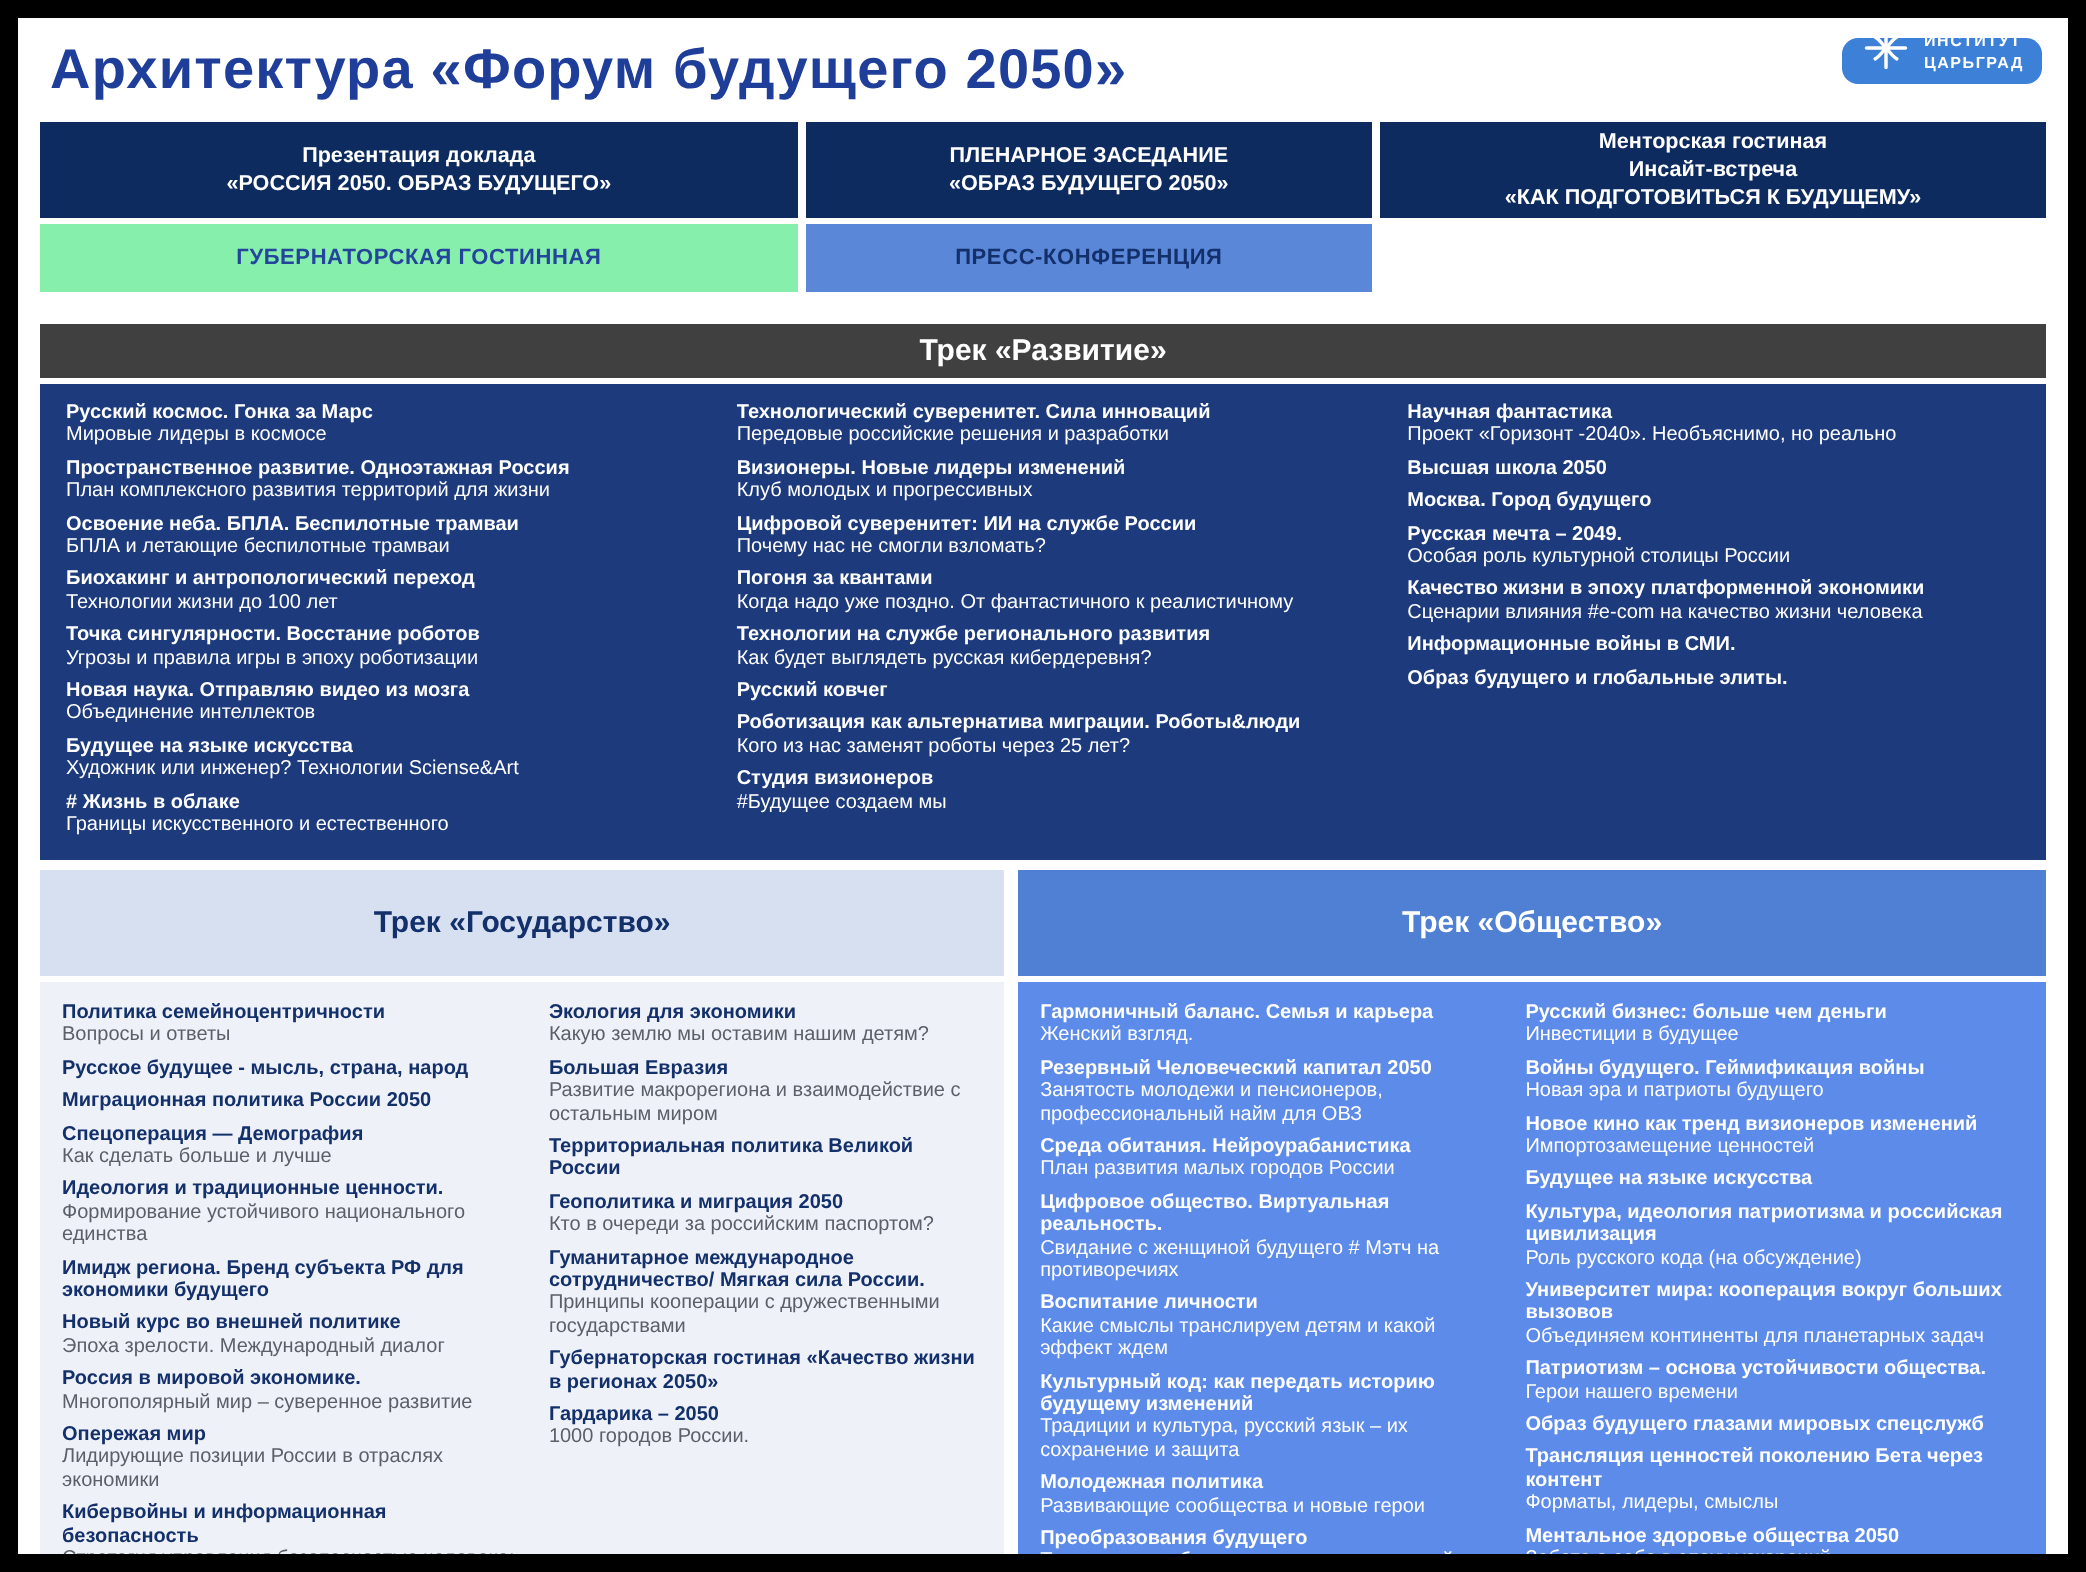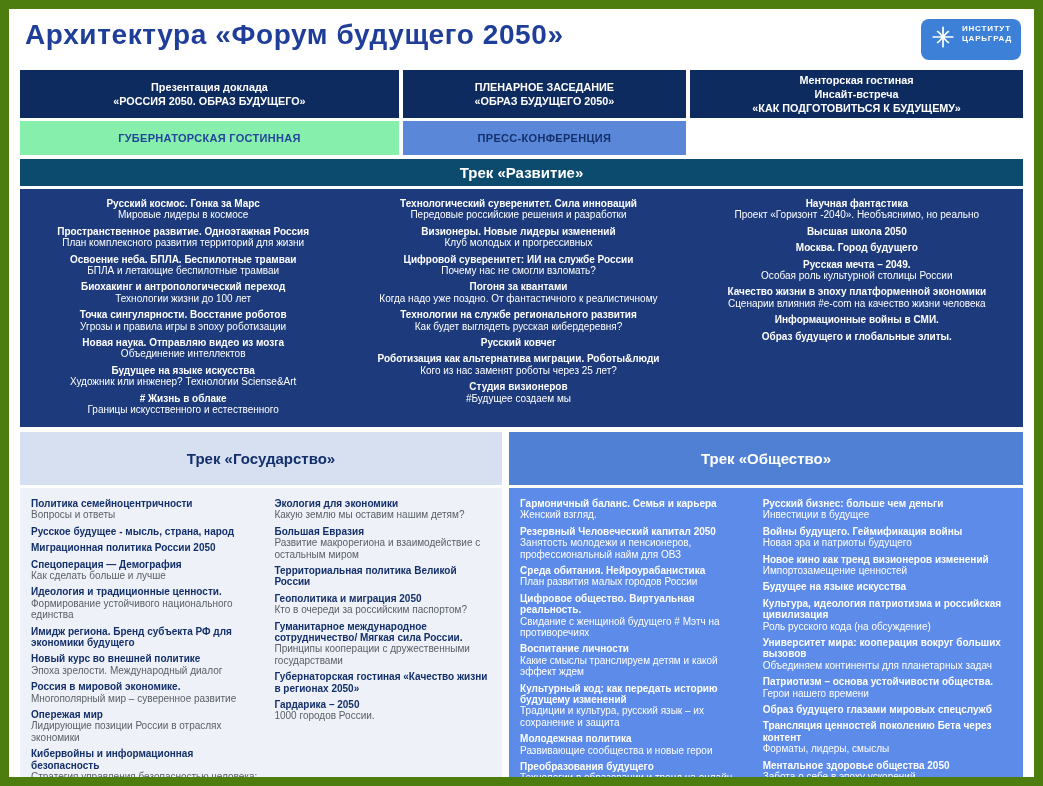--- a/index.html
+++ b/index.html
@@ -1,36 +1,36 @@
 <!DOCTYPE html>
 <html><head>
 <meta charset="utf-8">
 <style>
   html,body{margin:0;padding:0;background:#ffffff;}
   .frame{
     width:1043px;height:786px;box-sizing:border-box;
-    border:9px solid #4d7c0f;background:#ffffff;
+    border:9px solid #000000;background:#ffffff;
     padding:6px 11px;overflow:hidden;
     font-family:"Liberation Sans",sans-serif;
   }
   
   .header-row{display:flex;justify-content:space-between;align-items:flex-start;margin:4px 2px 10px 5px;}
   .page-title{font-size:28px;font-weight:800;color:#1e3e99;letter-spacing:.6px;}
-  .logo{display:flex;align-items:flex-start;gap:6px;background:#3c80d8;border-radius:8px;padding:5px 9px;height:41px;box-sizing:border-box;}
+  .logo{display:flex;align-items:flex-end;gap:6px;background:#3c80d8;border-radius:8px;padding:5px 9px;height:23px;box-sizing:border-box;}
   .logo-emblem{width:26px;height:26px;display:block;}
   .logo-text{color:#fff;font-weight:700;font-size:8px;letter-spacing:.8px;line-height:1.3;}
   
   .grid3{display:grid;grid-template-columns:38fr 28.4fr 33.4fr;gap:4px;margin-bottom:3px;}
   .box{display:flex;flex-direction:column;justify-content:center;align-items:center;text-align:center;padding:3px 6px;box-sizing:border-box;}
   .box.dark{background:#0e2b60;color:#ffffff;min-height:45px;font-weight:700;font-size:10.8px;line-height:1.3;}
   .box.light{background:#86efac;color:#24459c;min-height:34px;font-weight:700;font-size:11px;letter-spacing:.3px;}
   .box.blue{background:#5b87d9;color:#13306b;min-height:34px;font-weight:700;font-size:11px;letter-spacing:.3px;}
   
-  .track-header{background:#0c4a6e;color:#fff;text-align:center;font-weight:700;font-size:15px;padding:5px 0;margin-top:4px;}
-  .dev-body{background:#1c3a7c;margin-top:3px;padding:9px 13px;display:grid;grid-template-columns:1fr 1fr 1.02fr;gap:35px;min-height:220px;text-align:center;}
+  .track-header{background:#404040;color:#fff;text-align:center;font-weight:700;font-size:15px;padding:5px 0;margin-top:16px;}
+  .dev-body{background:#1c3a7c;margin-top:3px;padding:9px 13px;display:grid;grid-template-columns:1fr 1fr 1.02fr;gap:35px;min-height:220px;}
   
   .item{margin-bottom:5px;}
   .item:last-child{margin-bottom:0;}
   .item-title{font-weight:700;font-size:10px;line-height:1.14;}
   .item-sub{font-size:10px;line-height:1.14;}
   .dev-body .item-title,.dev-body .item-sub,.soc-body .item-title,.soc-body .item-sub{color:#ffffff;}
   .state-body .item-title{color:#13306b;}
   .state-body .item-sub{color:#5b6068;}
   
   .bottom{display:grid;grid-template-columns:484fr 516fr;gap:7px;margin-top:5px;}

